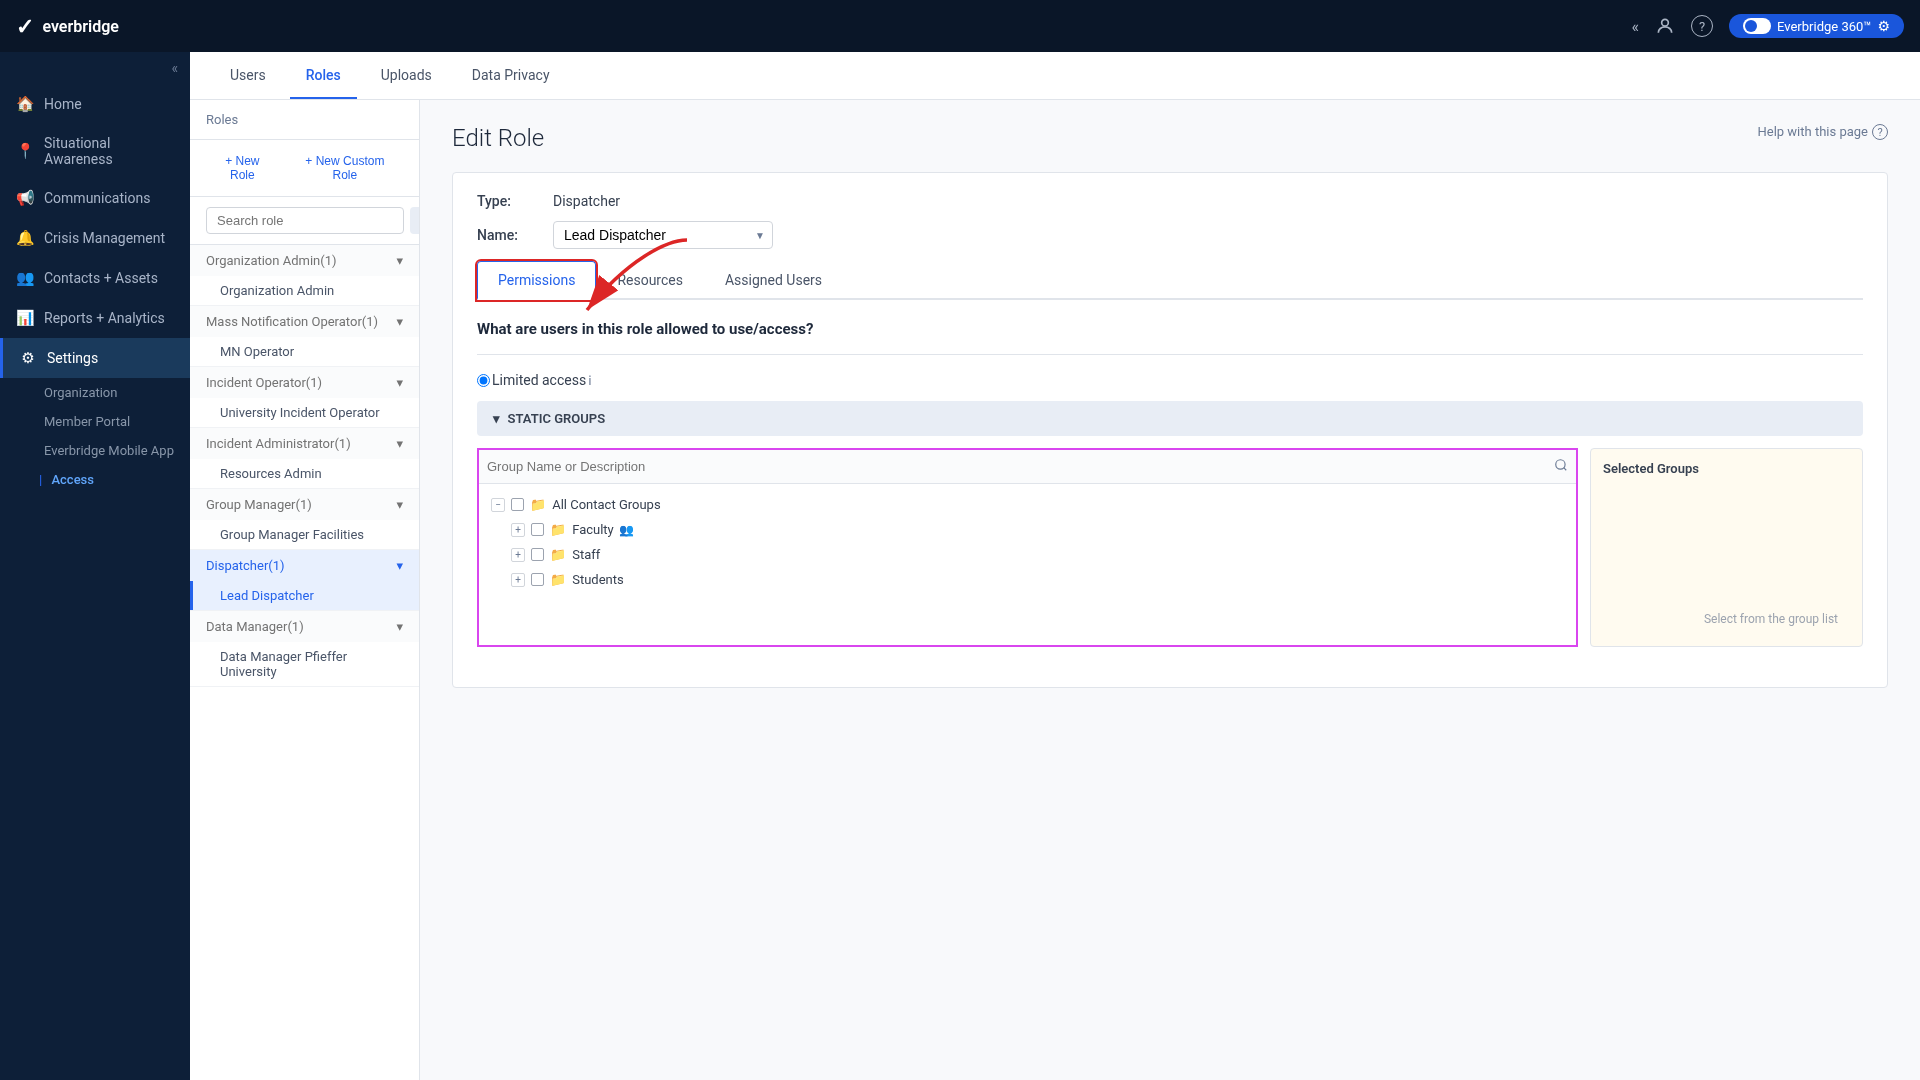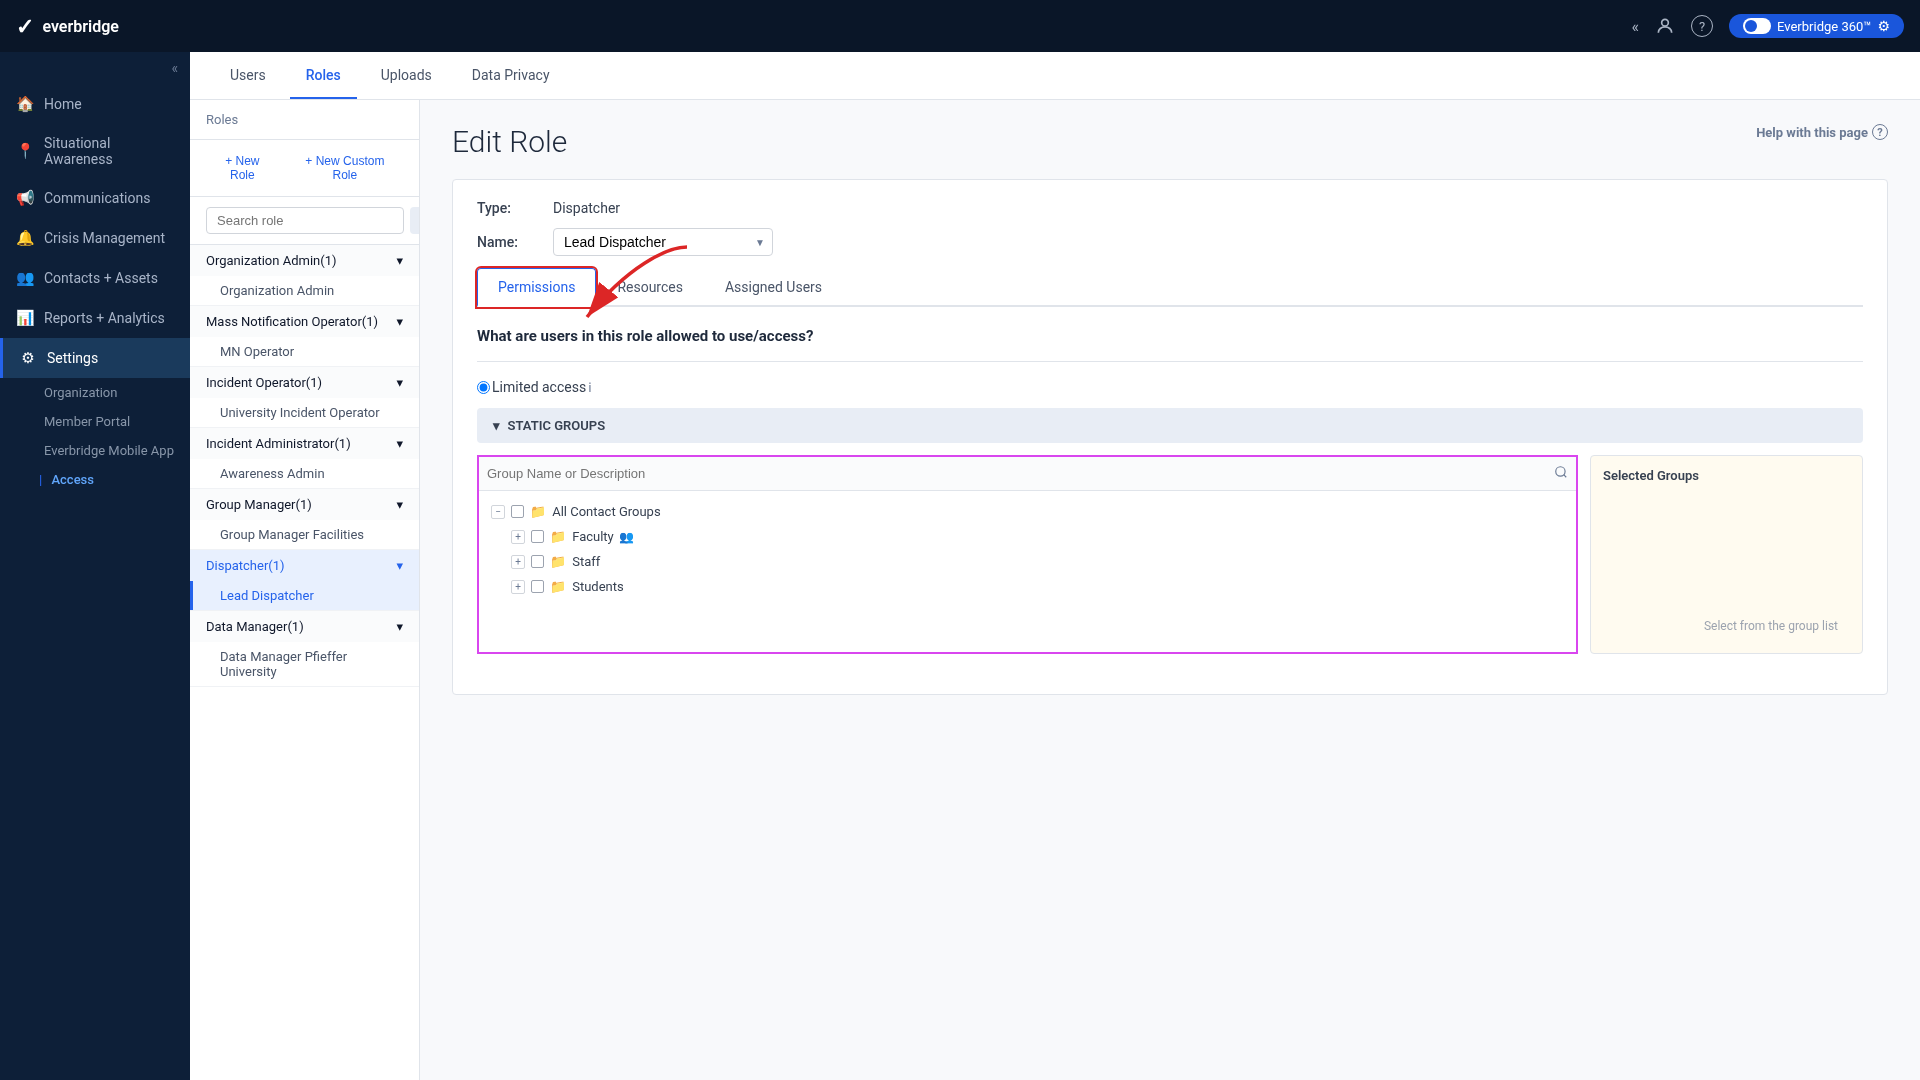--- a/index.html
+++ b/index.html
@@ -83,35 +83,35 @@
     .search-role-input {
       flex: 1; border: 1px solid #d1d5db; border-radius: 4px;
       padding: 5px 10px; font-size: 13px; outline: none;
     }
     .search-btn { background: #e8edf5; border: none; border-radius: 4px; padding: 5px 8px; cursor: pointer; }
 
     
     .role-group { border-bottom: 1px solid #f0f2f5; }
     .role-group-header {
       display: flex; justify-content: space-between; align-items: center;
-      padding: 8px 16px; cursor: pointer; font-size: 13px; color: #0f172a;
+      padding: 8px 16px; cursor: pointer; font-size: 13px; color: #737373;
       background: #fafbfc;
     }
     .role-sub-item {
       padding: 7px 16px 7px 30px; font-size: 13px; color: #4a5568; cursor: pointer;
     }
     .role-sub-item.active { background: #e8f0fe; color: #2563eb; border-left: 3px solid #2563eb; padding-left: 27px; }
 
     
     .edit-panel {
       flex: 1; background: #f8f9fb; overflow-y: auto; padding: 24px 32px;
     }
     .edit-panel-header { display: flex; justify-content: space-between; align-items: flex-start; margin-bottom: 20px; }
-    .edit-role-title { font-size: 30px; font-weight: 300; color: #1e293b; }
-    .help-link { color: #6b7a94; font-size: 13px; cursor: pointer; display: flex; align-items: center; gap: 4px; font-weight: bold; }
+    .edit-role-title { font-size: 24px; font-weight: 300; color: #1e293b; }
+    .help-link { color: #6b7a94; font-size: 13px; cursor: pointer; display: flex; align-items: flex-start; gap: 4px; }
 
     .edit-form-card {
       background: white; border: 1px solid #e0e4ea; border-radius: 4px;
       padding: 20px 24px; margin-bottom: 16px;
     }
     .form-row { display: flex; align-items: center; gap: 16px; margin-bottom: 12px; font-size: 14px; }
     .form-label { color: #374151; font-weight: 500; min-width: 60px; }
     .form-value { color: #374151; }
     .form-select {
       border: 1px solid #d1d5db; border-radius: 4px; padding: 5px 24px 5px 10px;
@@ -299,21 +299,21 @@
           <span>▾</span>
         </div>
         <div class="role-sub-item">University Incident Operator</div>
       </div>
 
       <div class="role-group">
         <div class="role-group-header">
           <span>Incident Administrator(1)</span>
           <span>▾</span>
         </div>
-        <div class="role-sub-item">Awareness Admin</div>
+        <div class="role-sub-item">Resources Admin</div>
       </div>
 
       <div class="role-group">
         <div class="role-group-header">
           <span>Group Manager(1)</span>
           <span>▾</span>
         </div>
         <div class="role-sub-item">Group Manager Facilities</div>
       </div>
 

